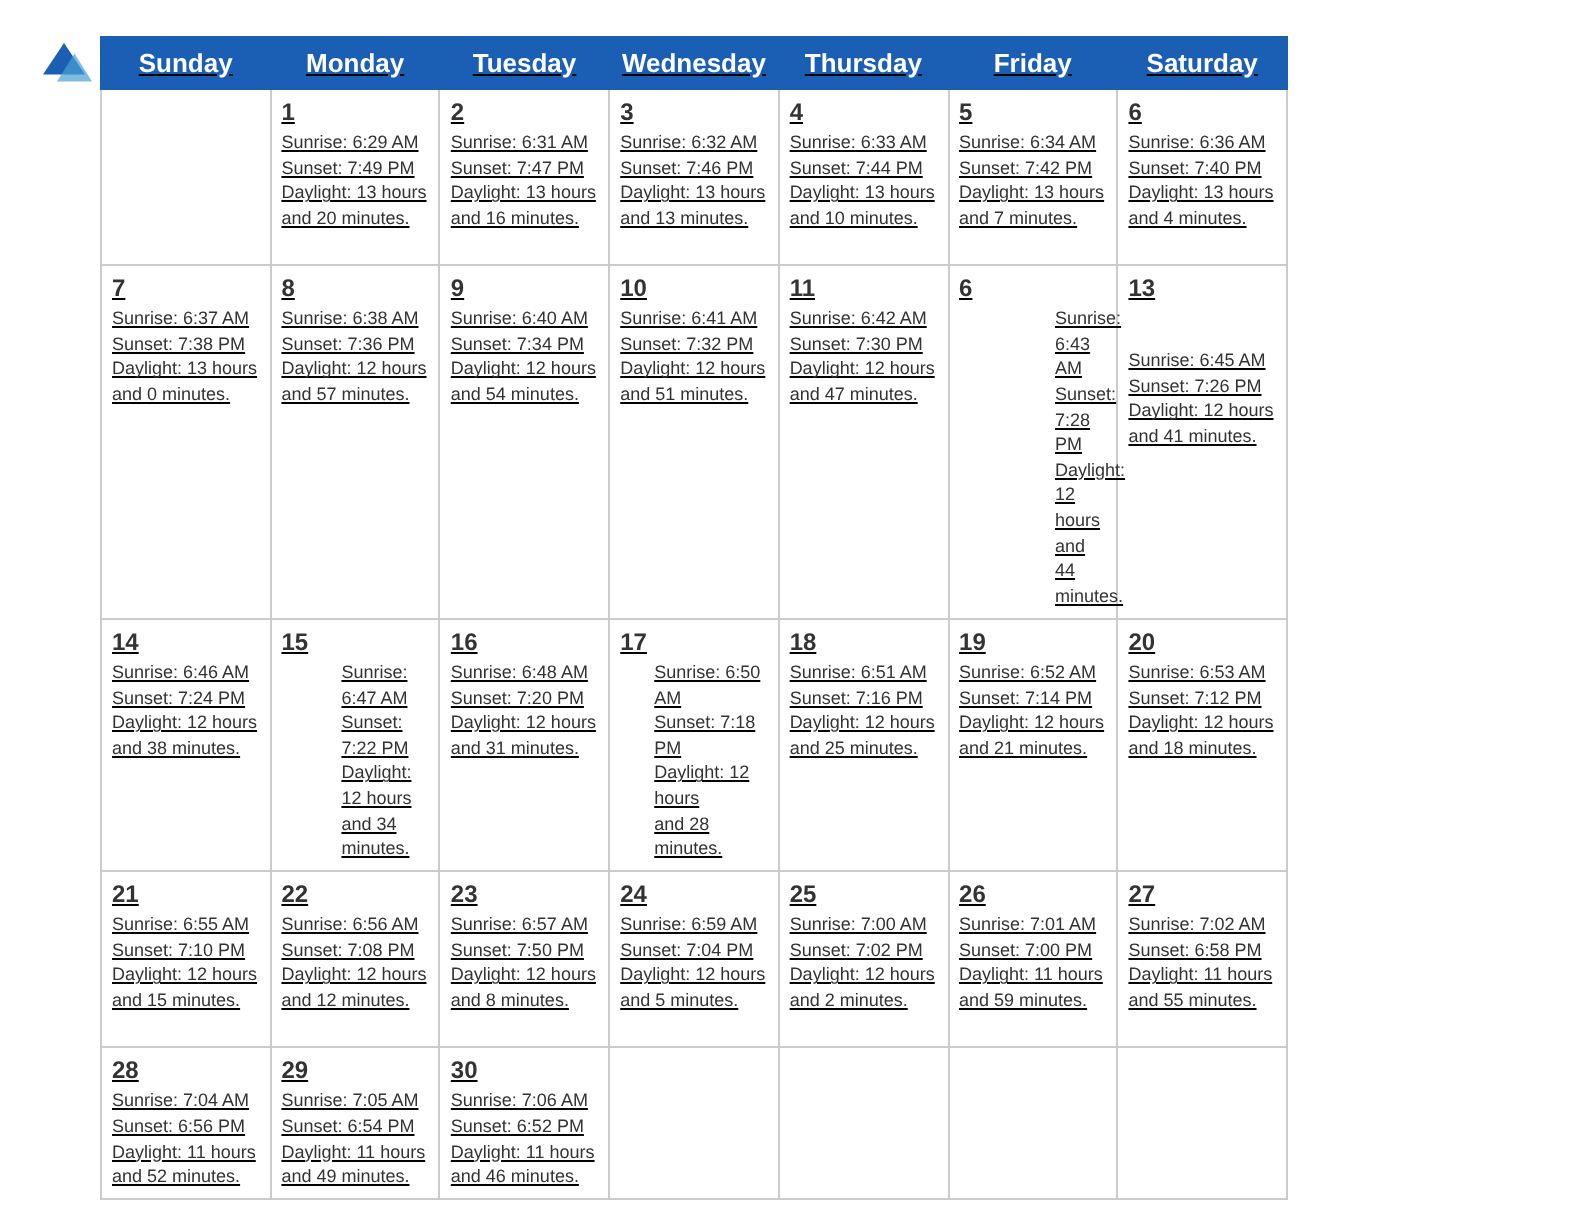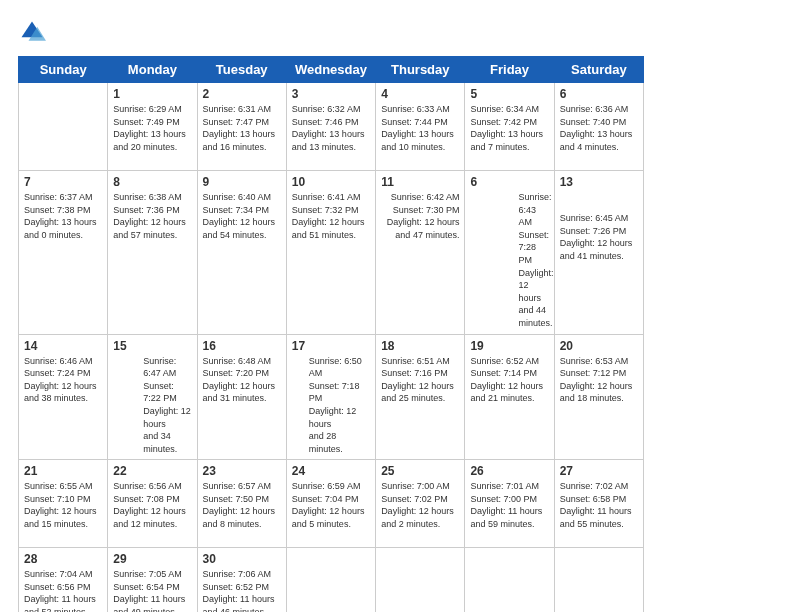--- a/index.html
+++ b/index.html
@@ -8,21 +8,22 @@
       height: 612px;
       font-family: Arial, sans-serif;
       background: #fff;
       overflow: hidden;
     }
     .page {
       width: 662px;
       height: 612px;
       padding: 18px 18px 12px 18px;
       display: flex;
-      flex-direction: column;
+      flex-direction: row;
+      text-decoration: underline;
     }
     .header {
       display: flex;
       justify-content: space-between;
       align-items: flex-start;
       margin-bottom: 10px;
     }
     .logo {
       display: flex;
       align-items: center;
@@ -199,21 +200,21 @@
           </td>
           <td>
             <span class="day-num">10</span>
             <div class="day-info" style="white-space: pre-line;">Sunrise: 6:41 AM
 Sunset: 7:32 PM
 Daylight: 12 hours
 and 51 minutes.</div>
           </td>
           <td>
             <span class="day-num">11</span>
-            <div class="day-info" style="white-space: pre-line; text-align: right;">Sunrise: 6:42 AM
+            <div class="day-info" style="white-space: pre-line;">Sunrise: 6:42 AM
 Sunset: 7:30 PM
 Daylight: 12 hours
 and 47 minutes.</div>
           </td>
           <td>
             <span class="day-num">6</span>
             <div class="day-info" style="white-space: pre-line; margin-left: 48px;">Sunrise: 6:43 AM
 Sunset: 7:28 PM
 Daylight: 12 hours
 and 44 minutes.</div>

